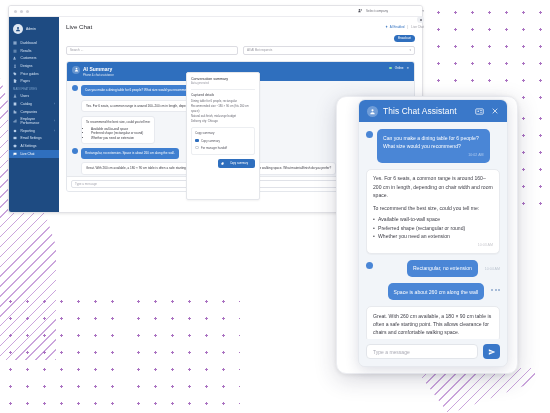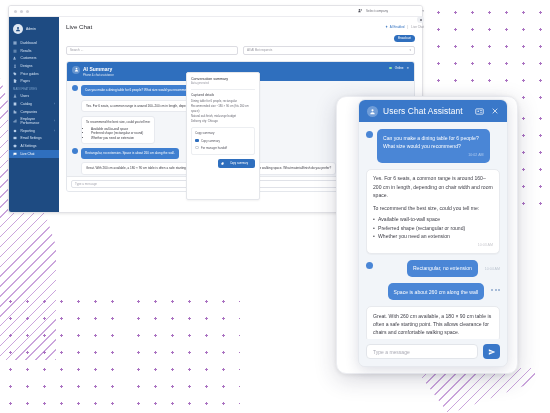--- a/index.html
+++ b/index.html
@@ -579,21 +579,21 @@
 
   <div class="widget">
 
     <div class="w-head">
       <span class="w-head-ava">
         <svg viewBox="0 0 24 24">
             <circle cx="12" cy="8" r="3.6"></circle>
             <path d="M4.5 21c0-4.2 3.4-6.6 7.5-6.6s7.5 2.4 7.5 6.6z"></path>
           </svg>
       </span>
-      <span class="w-title">Users Chat Assistant</span>
+      <span class="w-title">This Chat Assistant</span>
       <span class="w-head-actions">
         <span class="ic ic-card">
           <svg viewBox="0 0 24 24">
               <rect x="2" y="5" width="20" height="14" rx="2" fill="none" stroke="#fff" stroke-width="2"></rect>
               <circle cx="8.5" cy="11" r="2"></circle>
               <rect x="13" y="9" width="6" height="1.6"></rect>
               <rect x="13" y="13" width="6" height="1.6"></rect>
             </svg>
         </span>
         <span class="ic ic-close">

